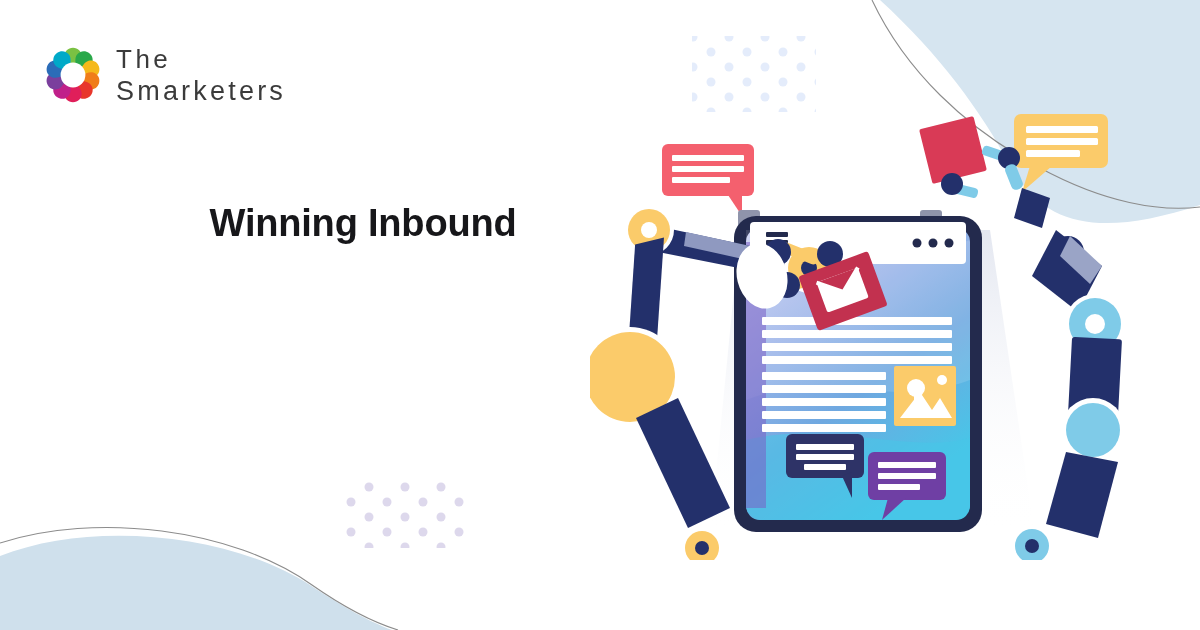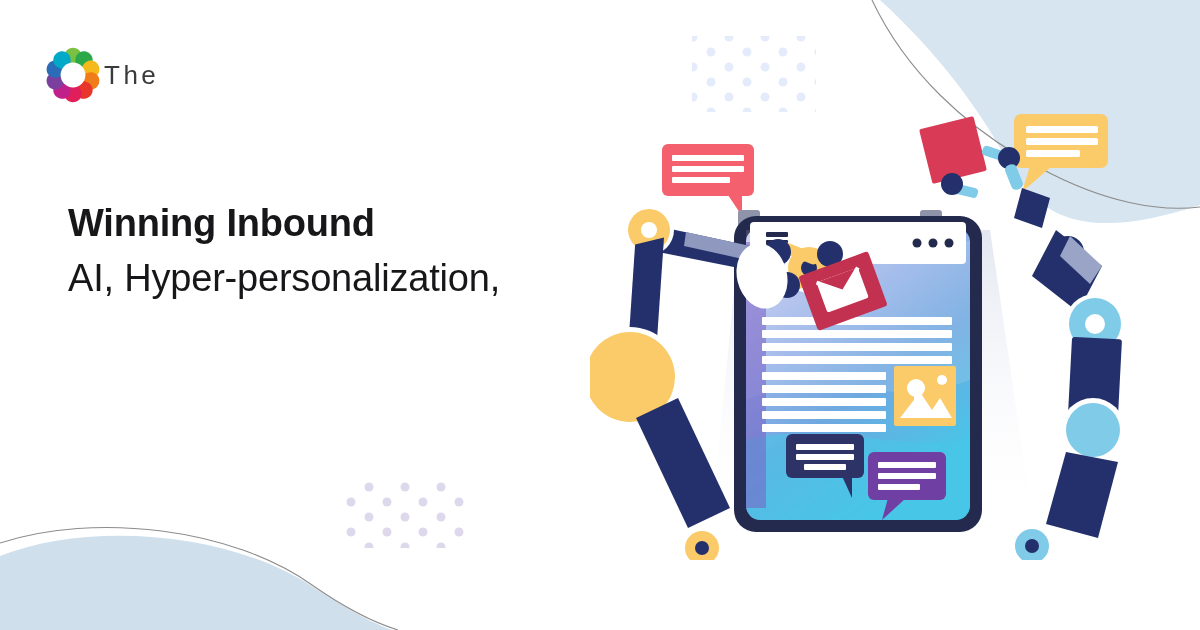--- a/index.html
+++ b/index.html
@@ -8,32 +8,32 @@
     font-family:"Liberation Sans", sans-serif;
     background:#ffffff;
     position:relative;
   }
   #stage { position:absolute; inset:0; width:1200px; height:630px; overflow:hidden; background:#fff; }
 
   
   .bg-layer { position:absolute; inset:0; width:100%; height:100%; }
 
   
-  .logo { position:absolute; left:42px; top:44px; display:flex; align-items:center; }
+  .logo { position:absolute; left:42px; top:44px; display:flex; align-items:center; gap:12px; }
   .logo-mark { width:62px; height:62px; flex:0 0 62px; }
   .logo-words { display:flex; flex-direction:column; line-height:1.0; }
   .logo-the {
     font-size:26px; letter-spacing:3.5px; color:#3b3b3b; font-weight:400;
   }
   .logo-name {
     font-size:27px; letter-spacing:3.2px; color:#3b3b3b; font-weight:400; margin-top:6px;
   }
 
   
-  .headline { position:absolute; left:68px; top:196px; width:620px; }
+  .headline { position:absolute; left:53px; top:196px; width:620px;text-align:center; }
   .hl-line { font-size:38px; line-height:55px; color:#17171a; white-space:nowrap; }
   .hl-bold { font-weight:700; letter-spacing:-0.2px; }
   .hl-light { font-weight:400; letter-spacing:-0.2px; }
 
   
   .illustration { position:absolute; left:590px; top:80px; width:580px; height:480px; }
 </style>
 </head>
 <body>
 
@@ -96,26 +96,26 @@
             <path d="M50 6 C58 6 64 12 64 20 C64 27 58 31 55 37 C52 43 50 48 50 48 C50 48 48 43 45 37 C42 31 36 27 36 20 C36 12 42 6 50 6 Z" fill="#2b6cb8"></path>
           </g>
         <g transform="rotate(324 50 50)">
             <path d="M50 6 C58 6 64 12 64 20 C64 27 58 31 55 37 C52 43 50 48 50 48 C50 48 48 43 45 37 C42 31 36 27 36 20 C36 12 42 6 50 6 Z" fill="#00a9c8"></path>
           </g>
         <circle cx="50" cy="50" r="20" fill="#ffffff"></circle>
       </g>
     </svg>
     <div class="logo-words">
       <span class="logo-the">The</span>
+      <span class="logo-name">Smarketers</span>
     </div>
   </div>
 
   <div class="headline">
     <div class="hl-line hl-bold">Winning Inbound</div>
-    <div class="hl-line hl-light">AI, Hyper-personalization,</div>
   </div>
 
   <svg class="illustration" viewBox="0 0 580 480">
     <defs>
       <linearGradient id="screenGrad" x1="0" y1="0" x2="0.55" y2="1">
         <stop offset="0%" stop-color="#cfd3f3"></stop>
         <stop offset="35%" stop-color="#9fb6ea"></stop>
         <stop offset="65%" stop-color="#6fa8e0"></stop>
         <stop offset="100%" stop-color="#47c6e8"></stop>
       </linearGradient>

